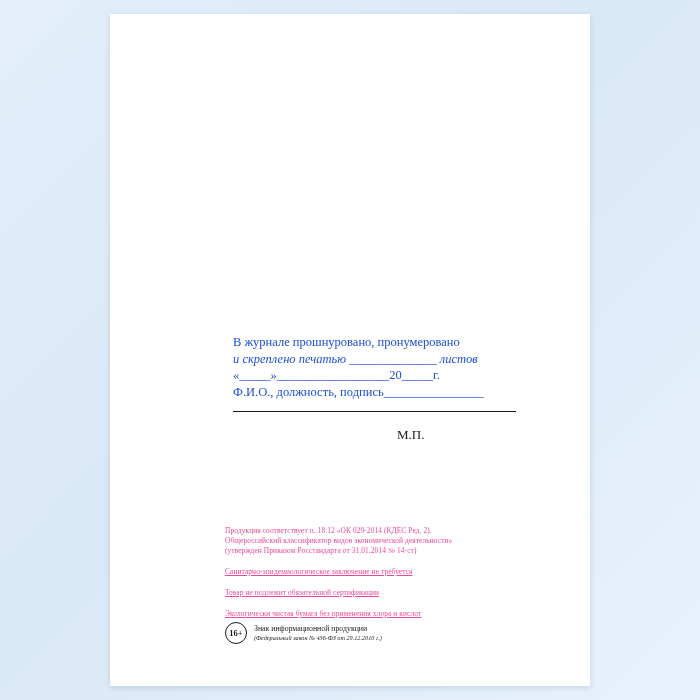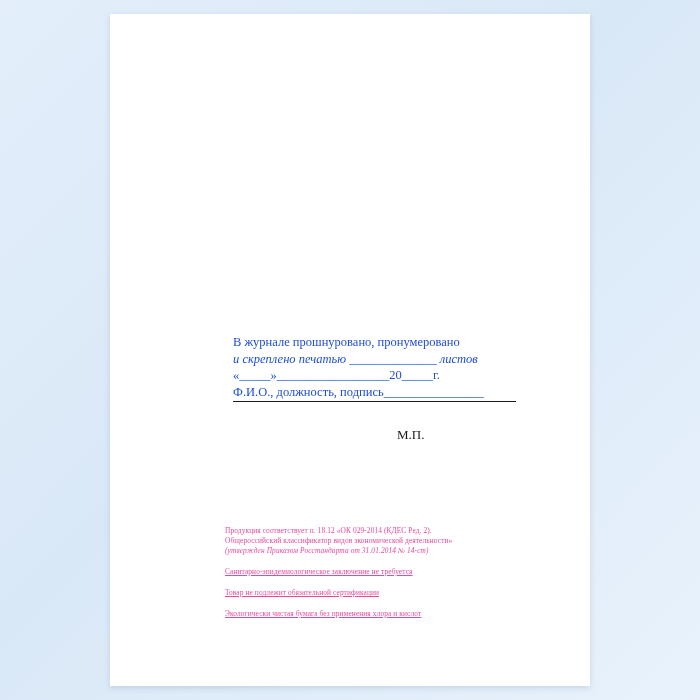--- a/index.html
+++ b/index.html
@@ -50,21 +50,21 @@
   .cert-line-2 {
     white-space: nowrap;
     font-style: italic;
   }
   .cert-line-3 {
     white-space: nowrap;
   }
   .cert-line-4 {
     white-space: nowrap;
     border-bottom: 1px solid #1a1a1a;
-    padding-bottom: 1px;
+    padding-bottom: 11px;
     display: inline-block;
     width: 283px;
   }
   .mp {
     position: absolute;
     left: 287px;
     top: 413px;
     font-size: 13px;
     color: #1a1a1a;
   }
@@ -77,21 +77,20 @@
     width: 330px;
     color: #ec4899;
   }
   .legal-p {
     font-size: 7.4px;
     line-height: 10px;
     margin: 0;
     letter-spacing: 0.1px;
   }
   .legal-italic {
-    font-style: italic;
   }
   .legal-gap {
     margin-top: 11px;
     text-decoration: underline;
   }
 
   
   .age-row {
     position: absolute;
     left: 115px;
@@ -149,16 +148,23 @@
 
       <div class="legal">
         <p class="legal-p">Продукция соответствует п. 18.12 «ОК 029-2014 (КДЕС Ред. 2).</p>
         <p class="legal-p">Общероссийский классификатор видов экономической деятельности»</p>
         <p class="legal-p legal-italic">(утвержден Приказом Росстандарта от 31.01.2014 № 14-ст)</p>
         <p class="legal-p legal-gap">Санитарно-эпидемиологическое заключение не требуется</p>
         <p class="legal-p legal-gap">Товар не подлежит обязательной сертификации</p>
         <p class="legal-p legal-gap">Экологически чистая бумага без применения хлора и кислот</p>
       </div>
 
+      <div class="age-row">
+        <div class="age-badge">16+</div>
+        <div class="age-text">
+          <div class="age-title">Знак информационной продукции</div>
+          <div class="age-sub">(Федеральный закон № 436-ФЗ от 29.12.2010 г.)</div>
+        </div>
+      </div>
 
     </div>
   </div>
 </div>
 
 </body></html>

